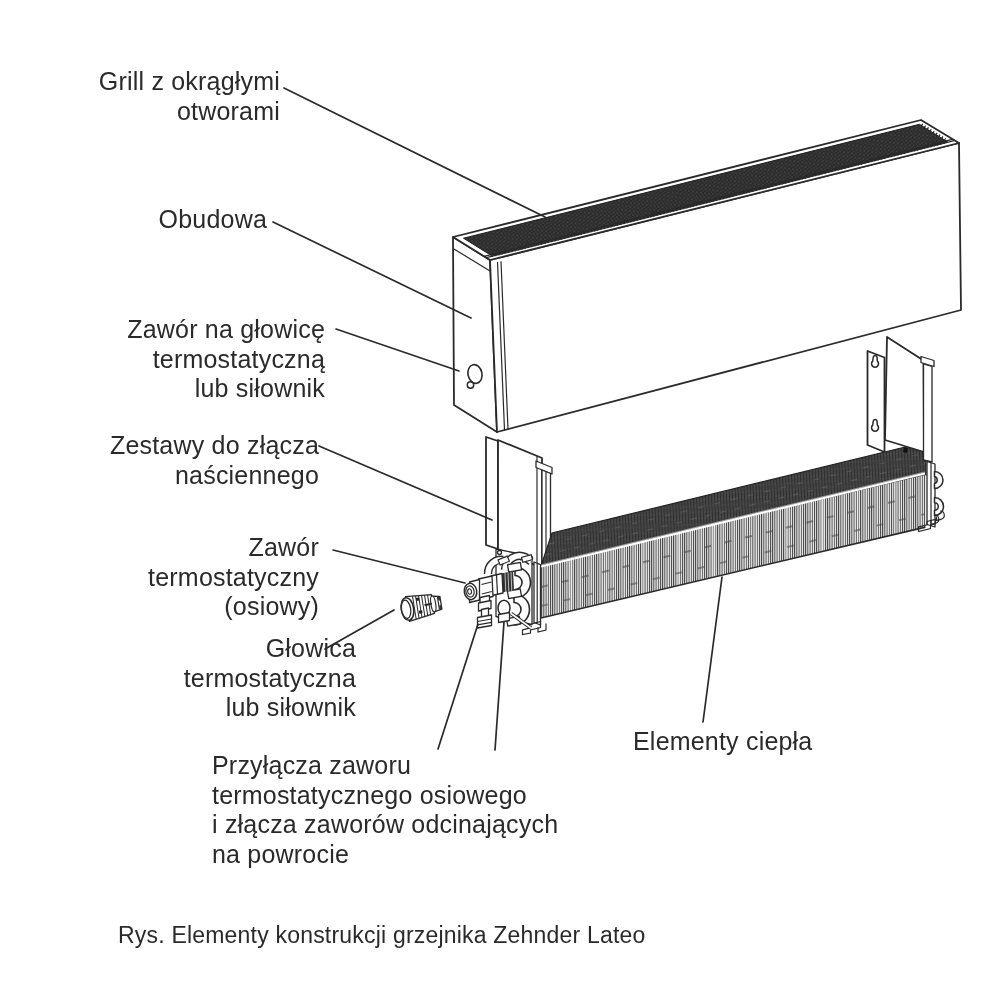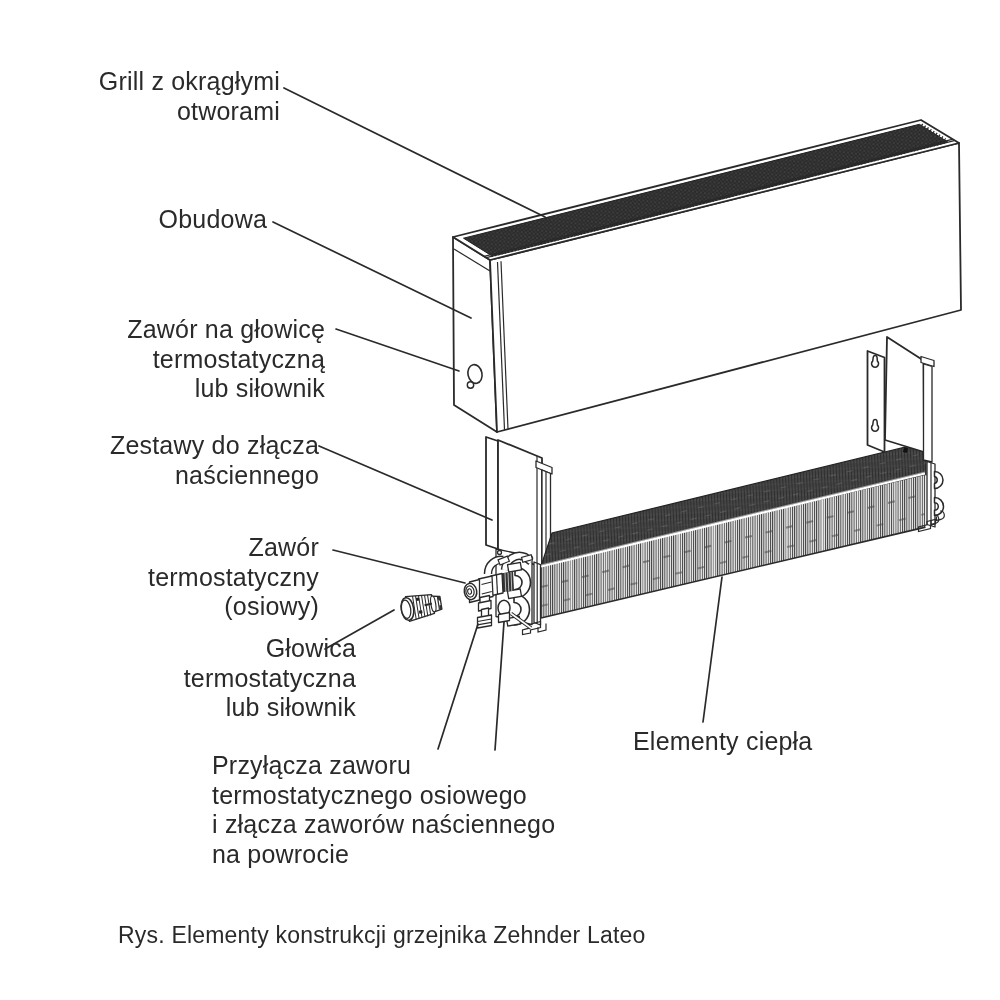--- a/index.html
+++ b/index.html
@@ -271,17 +271,17 @@
 <div class="lbl r" style="right:681px; top:431px;">Zestawy do złącza
 naściennego</div>
 <div class="lbl r" style="right:681px; top:533px;">Zawór
 termostatyczny
 (osiowy)</div>
 <div class="lbl r" style="right:644px; top:634px;">Głowica
 termostatyczna
 lub siłownik</div>
 <div class="lbl l" style="left:212px; top:751px;">Przyłącza zaworu
 termostatycznego osiowego
-i złącza zaworów naściennego
+i złącza zaworów odcinających
 na powrocie</div>
 <div class="lbl l" style="left:633px; top:727px;">Elementy ciepła</div>
 <div class="caption" style="left:118px; top:922px;">Rys. Elementy konstrukcji grzejnika Zehnder Lateo</div>
 </div>
 
 </body></html>

